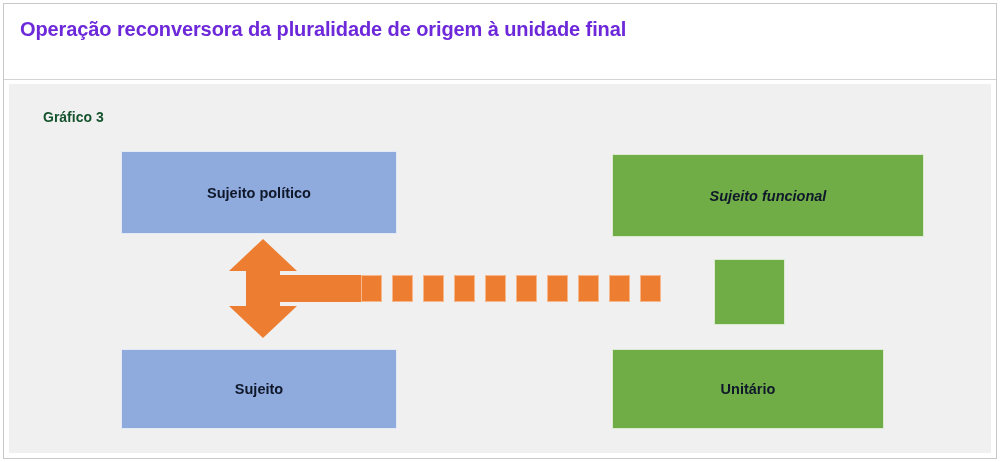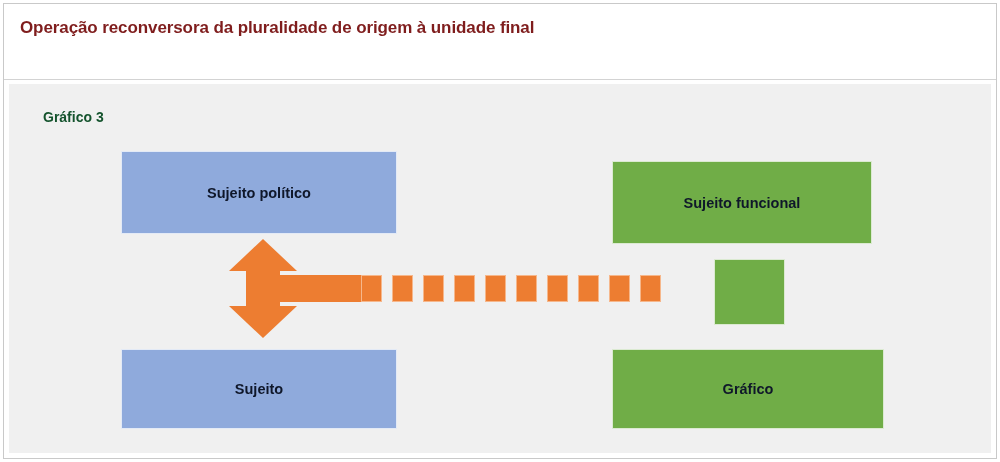--- a/index.html
+++ b/index.html
@@ -37,23 +37,23 @@
     width: 100%;
     height: 76px;
     box-sizing: border-box;
     background: #ffffff;
     border-bottom: 1px solid #d3d3d3;
   }
   .title {
     position: absolute;
     left: 16px;
     top: 14px;
-    font-size: 17px;
+    font-size: 20px;
     font-weight: bold;
-    color: #7f1d1d;
+    color: #6d28d9;
     letter-spacing: -0.1px;
     white-space: nowrap;
   }
   
   .canvas {
     position: absolute;
     left: 5px;
     top: 80px;
     width: 982px;
     height: 369px;
@@ -79,21 +79,21 @@
     font-size: 14.5px;
     font-weight: bold;
     color: #0f172a;
     border: 1px solid rgba(255,255,255,0.75);
   }
   .node-blue   { background: #8FAADC; }
   .node-green  { background: #70AD47; }
 
   #node-sujeito-politico  { left: 112px; top: 67px;  width: 276px; height: 83px; }
   #node-plural            { left: 112px; top: 265px; width: 276px; height: 80px; }
-  #node-sujeito-funcional { left: 603px; top: 77px;  width: 260px; height: 83px; }
+  #node-sujeito-funcional { left: 603px; top: 70px;  width: 312px; height: 83px; font-style: italic; }
   #node-unitario          { left: 603px; top: 265px; width: 272px; height: 80px; }
 
   
   #green-marker {
     position: absolute;
     left: 705px;
     top: 175px;
     width: 71px;
     height: 66px;
     background: #70AD47;
@@ -148,21 +148,21 @@
 
       <div class="node node-green" id="node-sujeito-funcional">
         <span>Sujeito funcional</span>
       </div>
 
       <div class="node node-blue" id="node-plural">
         <span>Sujeito</span>
       </div>
 
       <div class="node node-green" id="node-unitario">
-        <span>Gráfico</span>
+        <span>Unitário</span>
       </div>
 
       <div id="arrow-double-vertical">
         <svg width="150" height="105" viewBox="0 0 150 105" xmlns="http://www.w3.org/2000/svg">
           <path d="M 42 3
                    L 76 35
                    L 59 35
                    L 59 39
                    L 150 39
                    L 150 66

